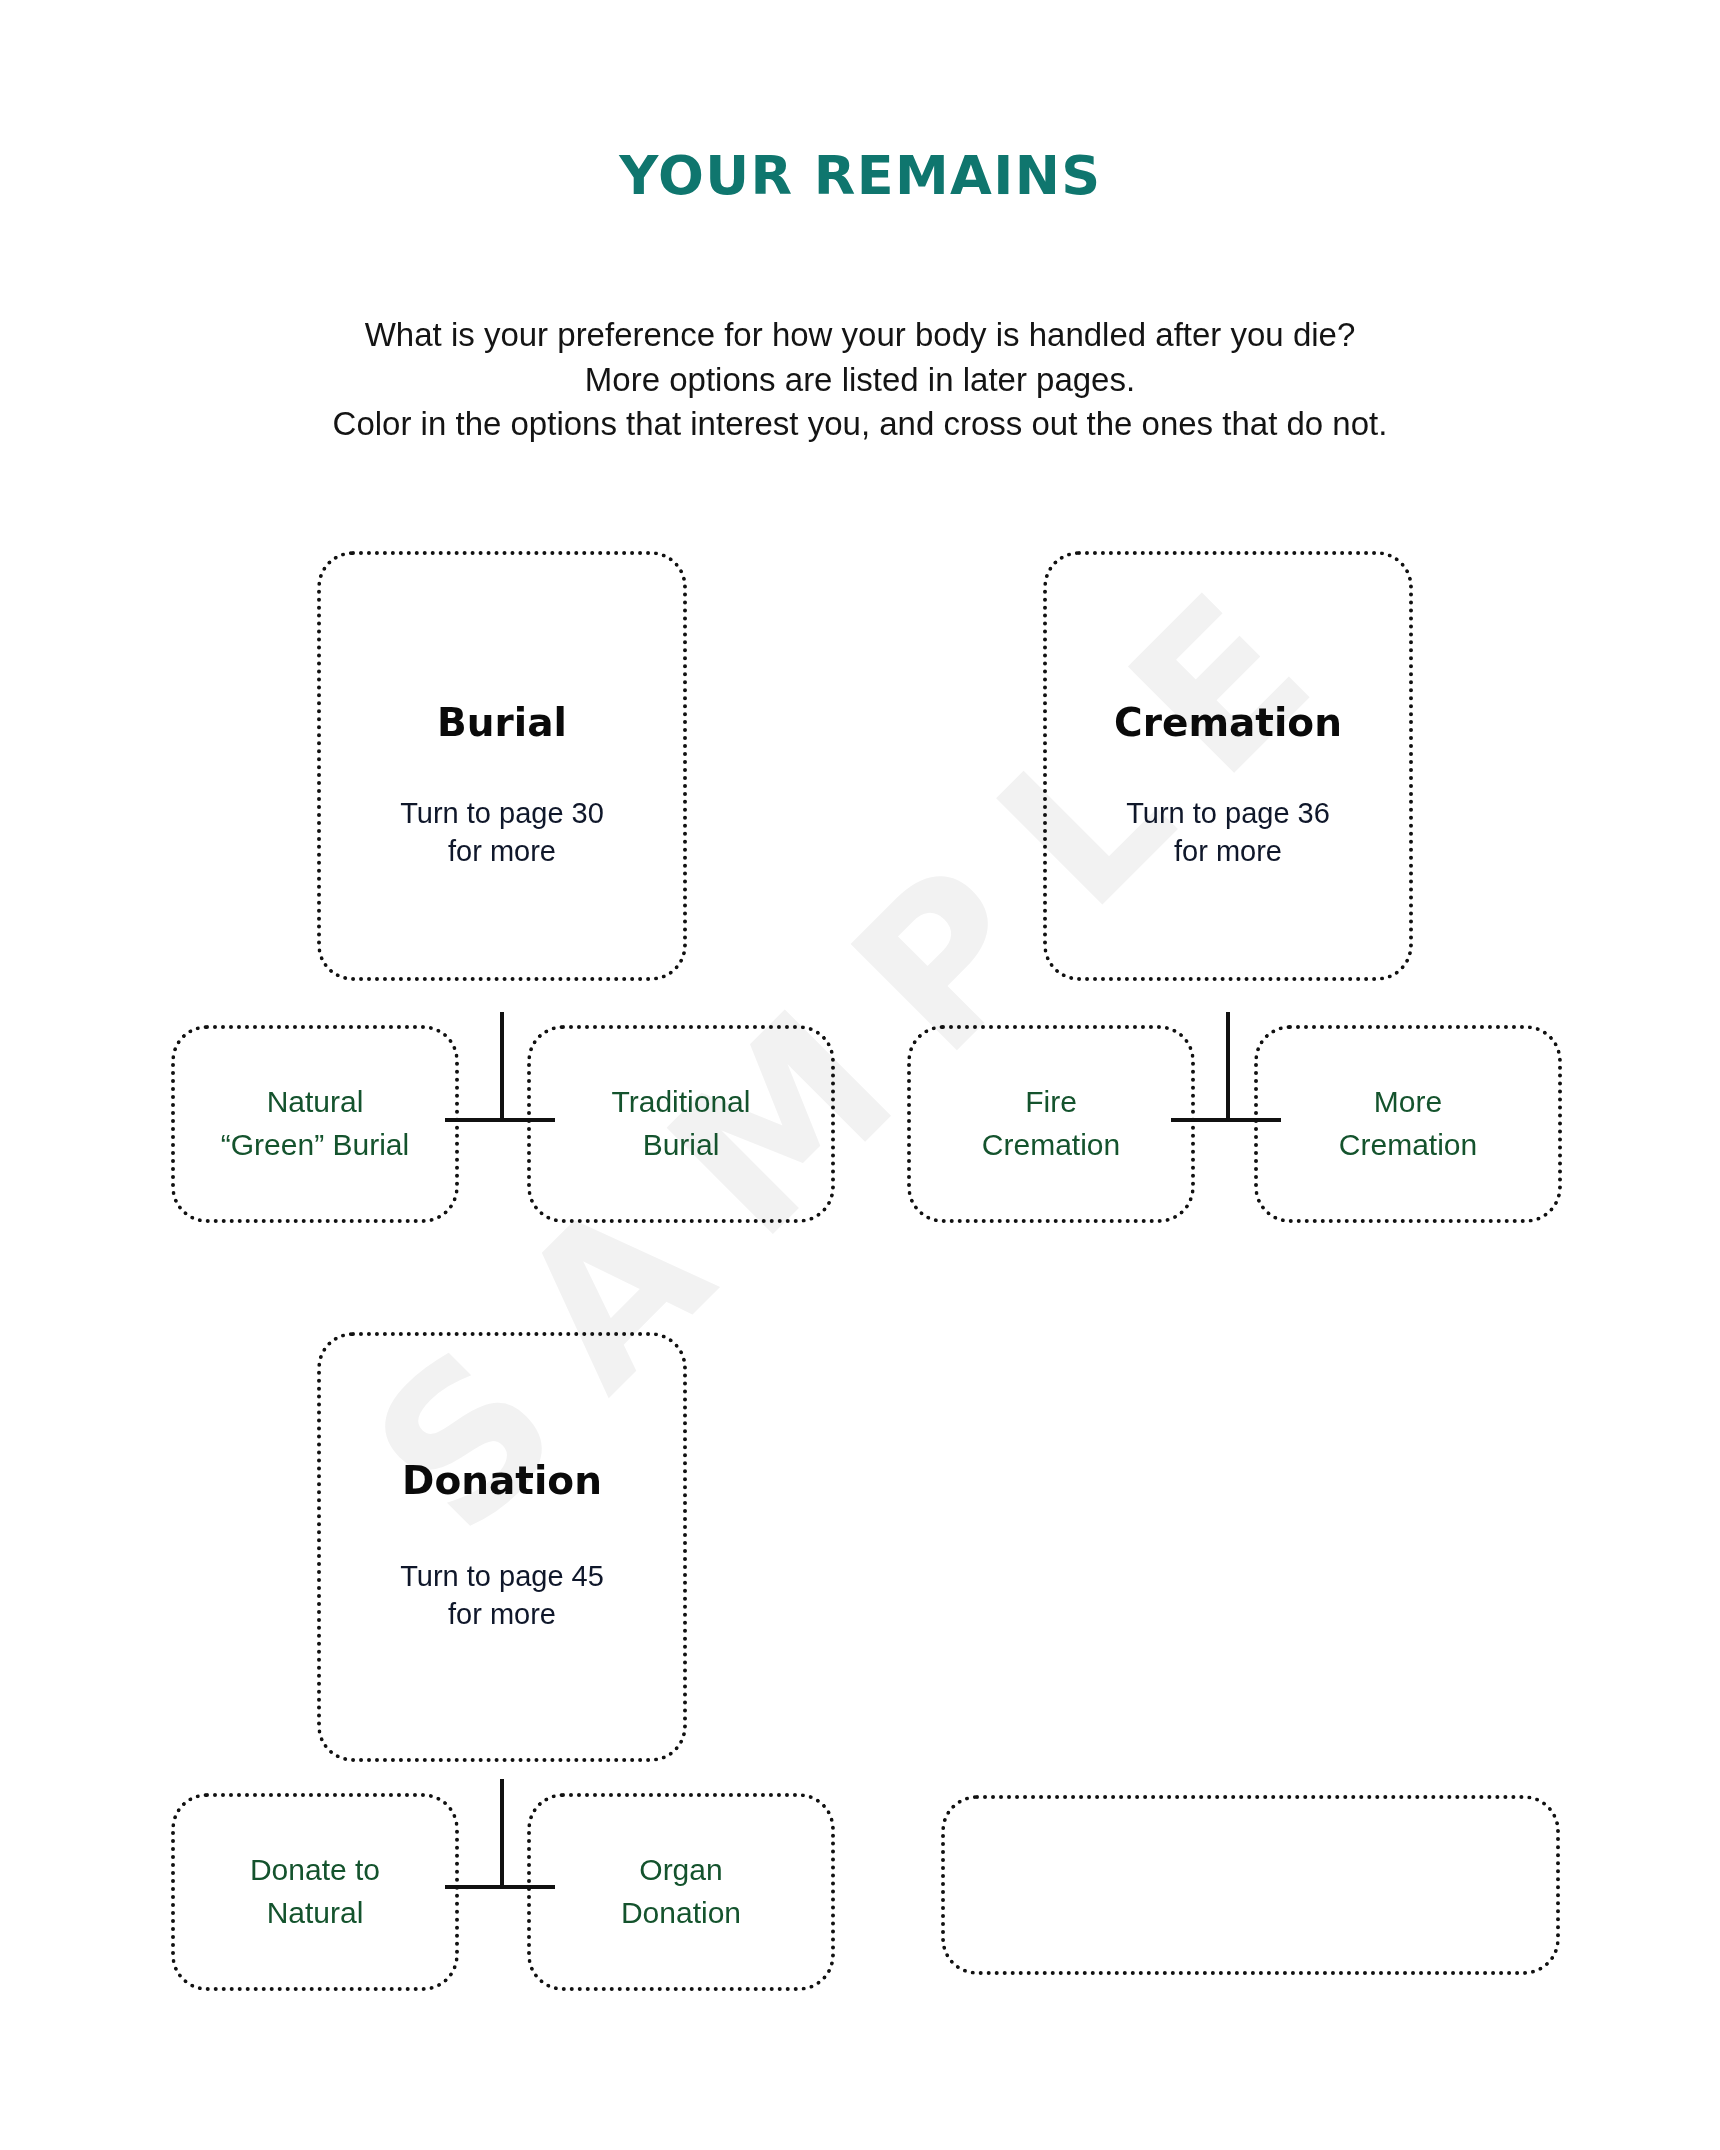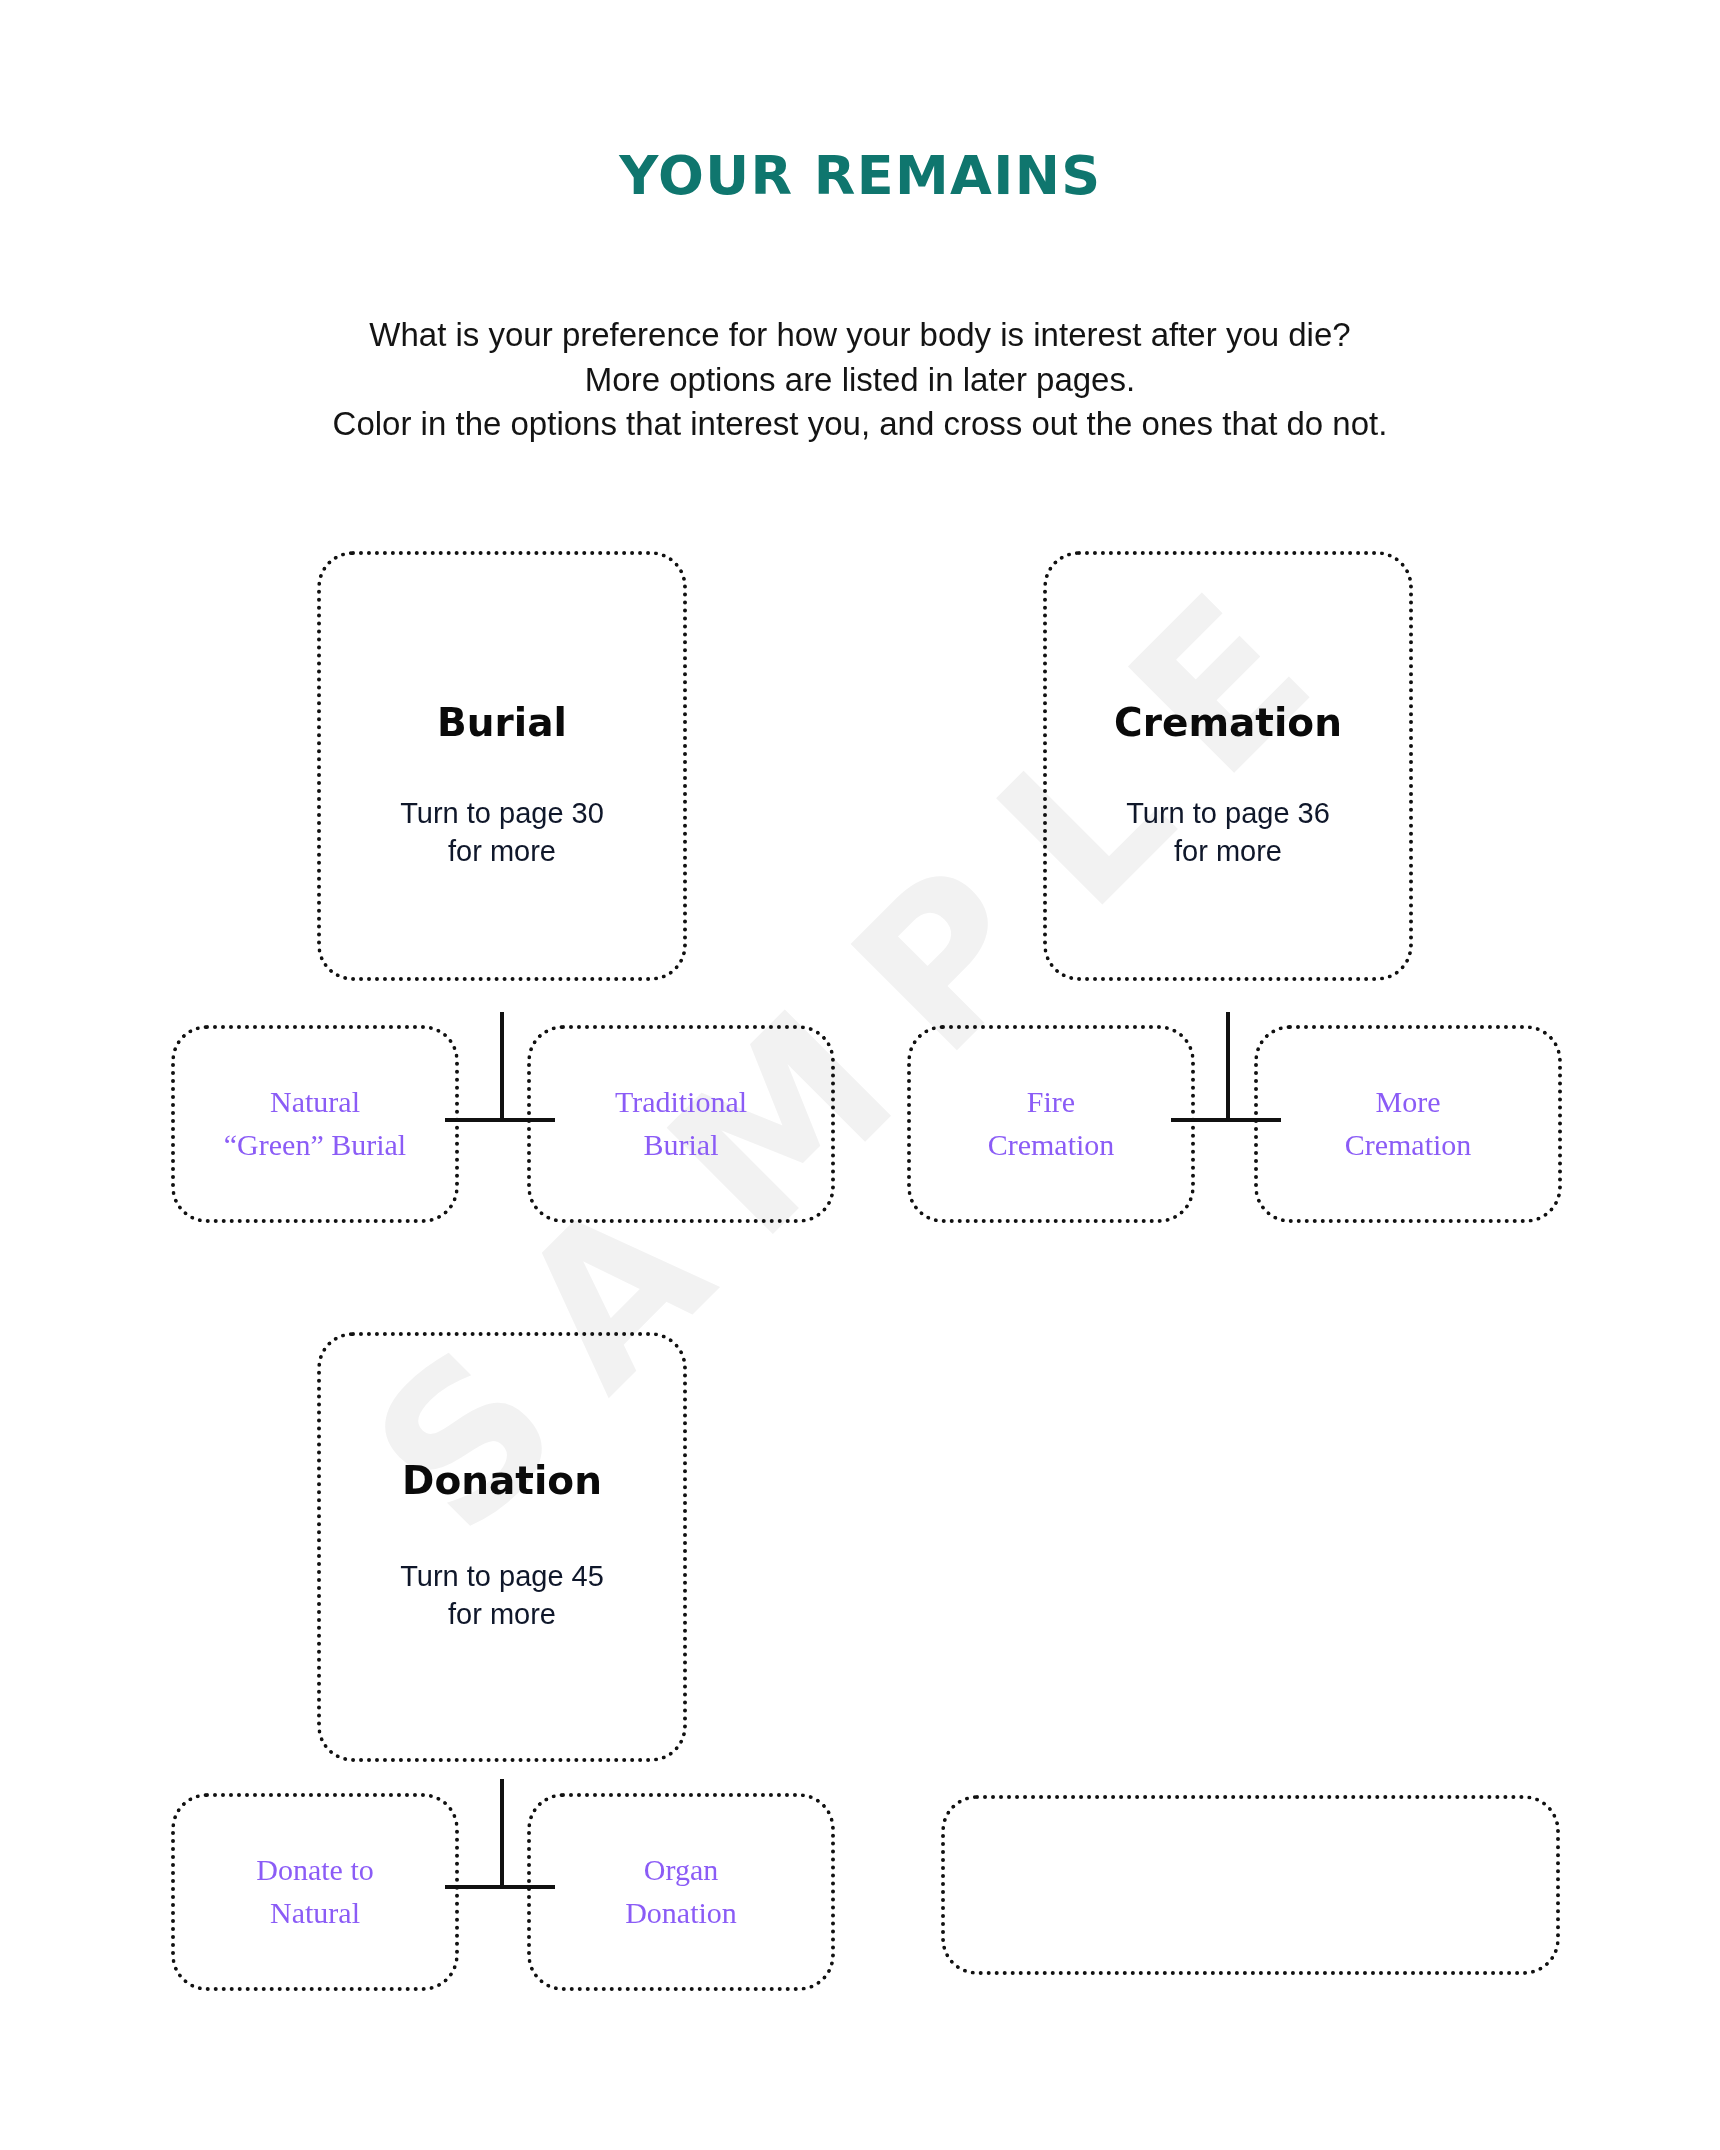--- a/index.html
+++ b/index.html
@@ -96,22 +96,21 @@
   .card-sub span{display:block;}
 
   .opt-label{
     position:absolute;
     left:8.3px;right:8.3px;
     top:50%;
     transform:translateY(-50%);
     text-align:center;
     font-size:30px;
     line-height:1.42;
-    color:#8b5cf6;
-    font-family:Liberation Serif, serif;
+    color:#14532d;
   }
   .opt-label span{display:block;}
 
   
   .conn-v{
     position:absolute;
     width:4.1px;
     background:#111111;
   }
   .conn-h{
@@ -125,21 +124,21 @@
 
 <div class="watermark">
   <span>SAMPLE</span>
 </div>
 
 <div class="page">
 
   <div class="title">YOUR REMAINS</div>
 
   <div class="intro">
-    <div>What is your preference for how your body is interest after you die?</div>
+    <div>What is your preference for how your body is handled after you die?</div>
     <div>More options are listed in later pages.</div>
     <div>Color in the options that interest you, and cross out the ones that do not.</div>
   </div>
 
   <div class="dbox" style="left:317px;top:551px;width:370px;height:430px;">
     <div class="card-title" style="top:146px;">Burial</div>
     <div class="card-sub" style="top:240px;">
       <span>Turn to page 30</span>
       <span>for more</span>
     </div>

